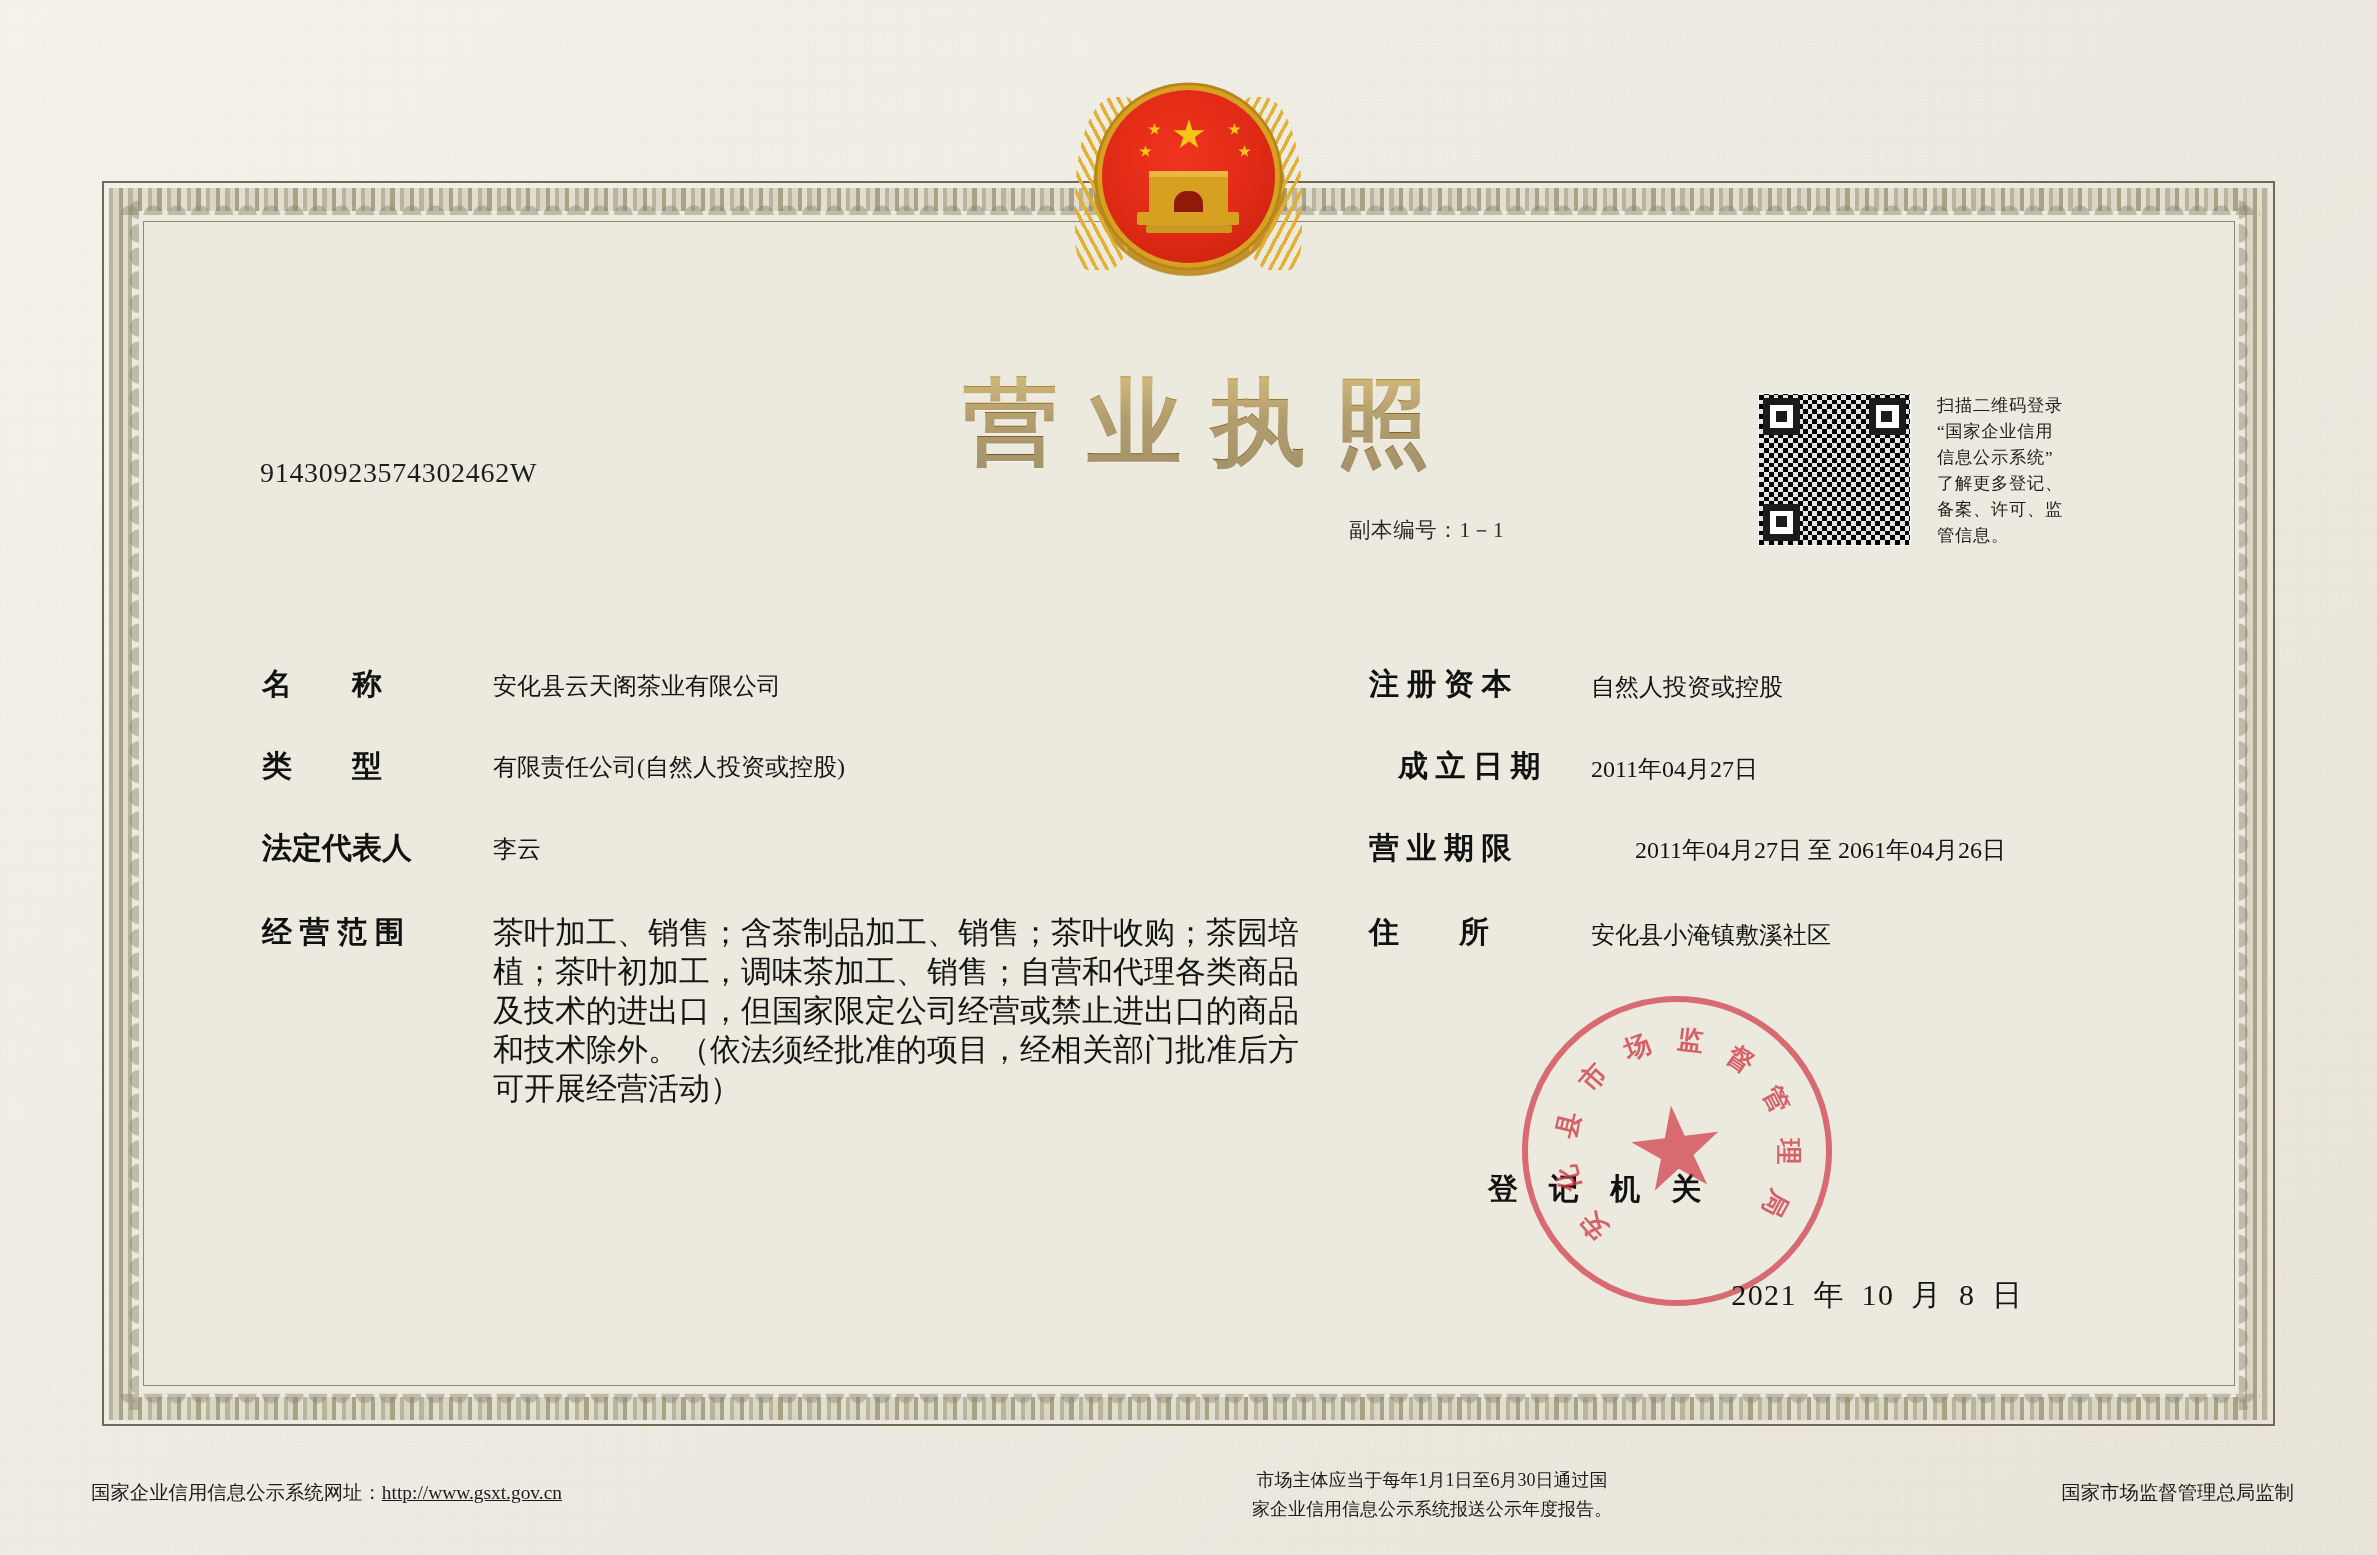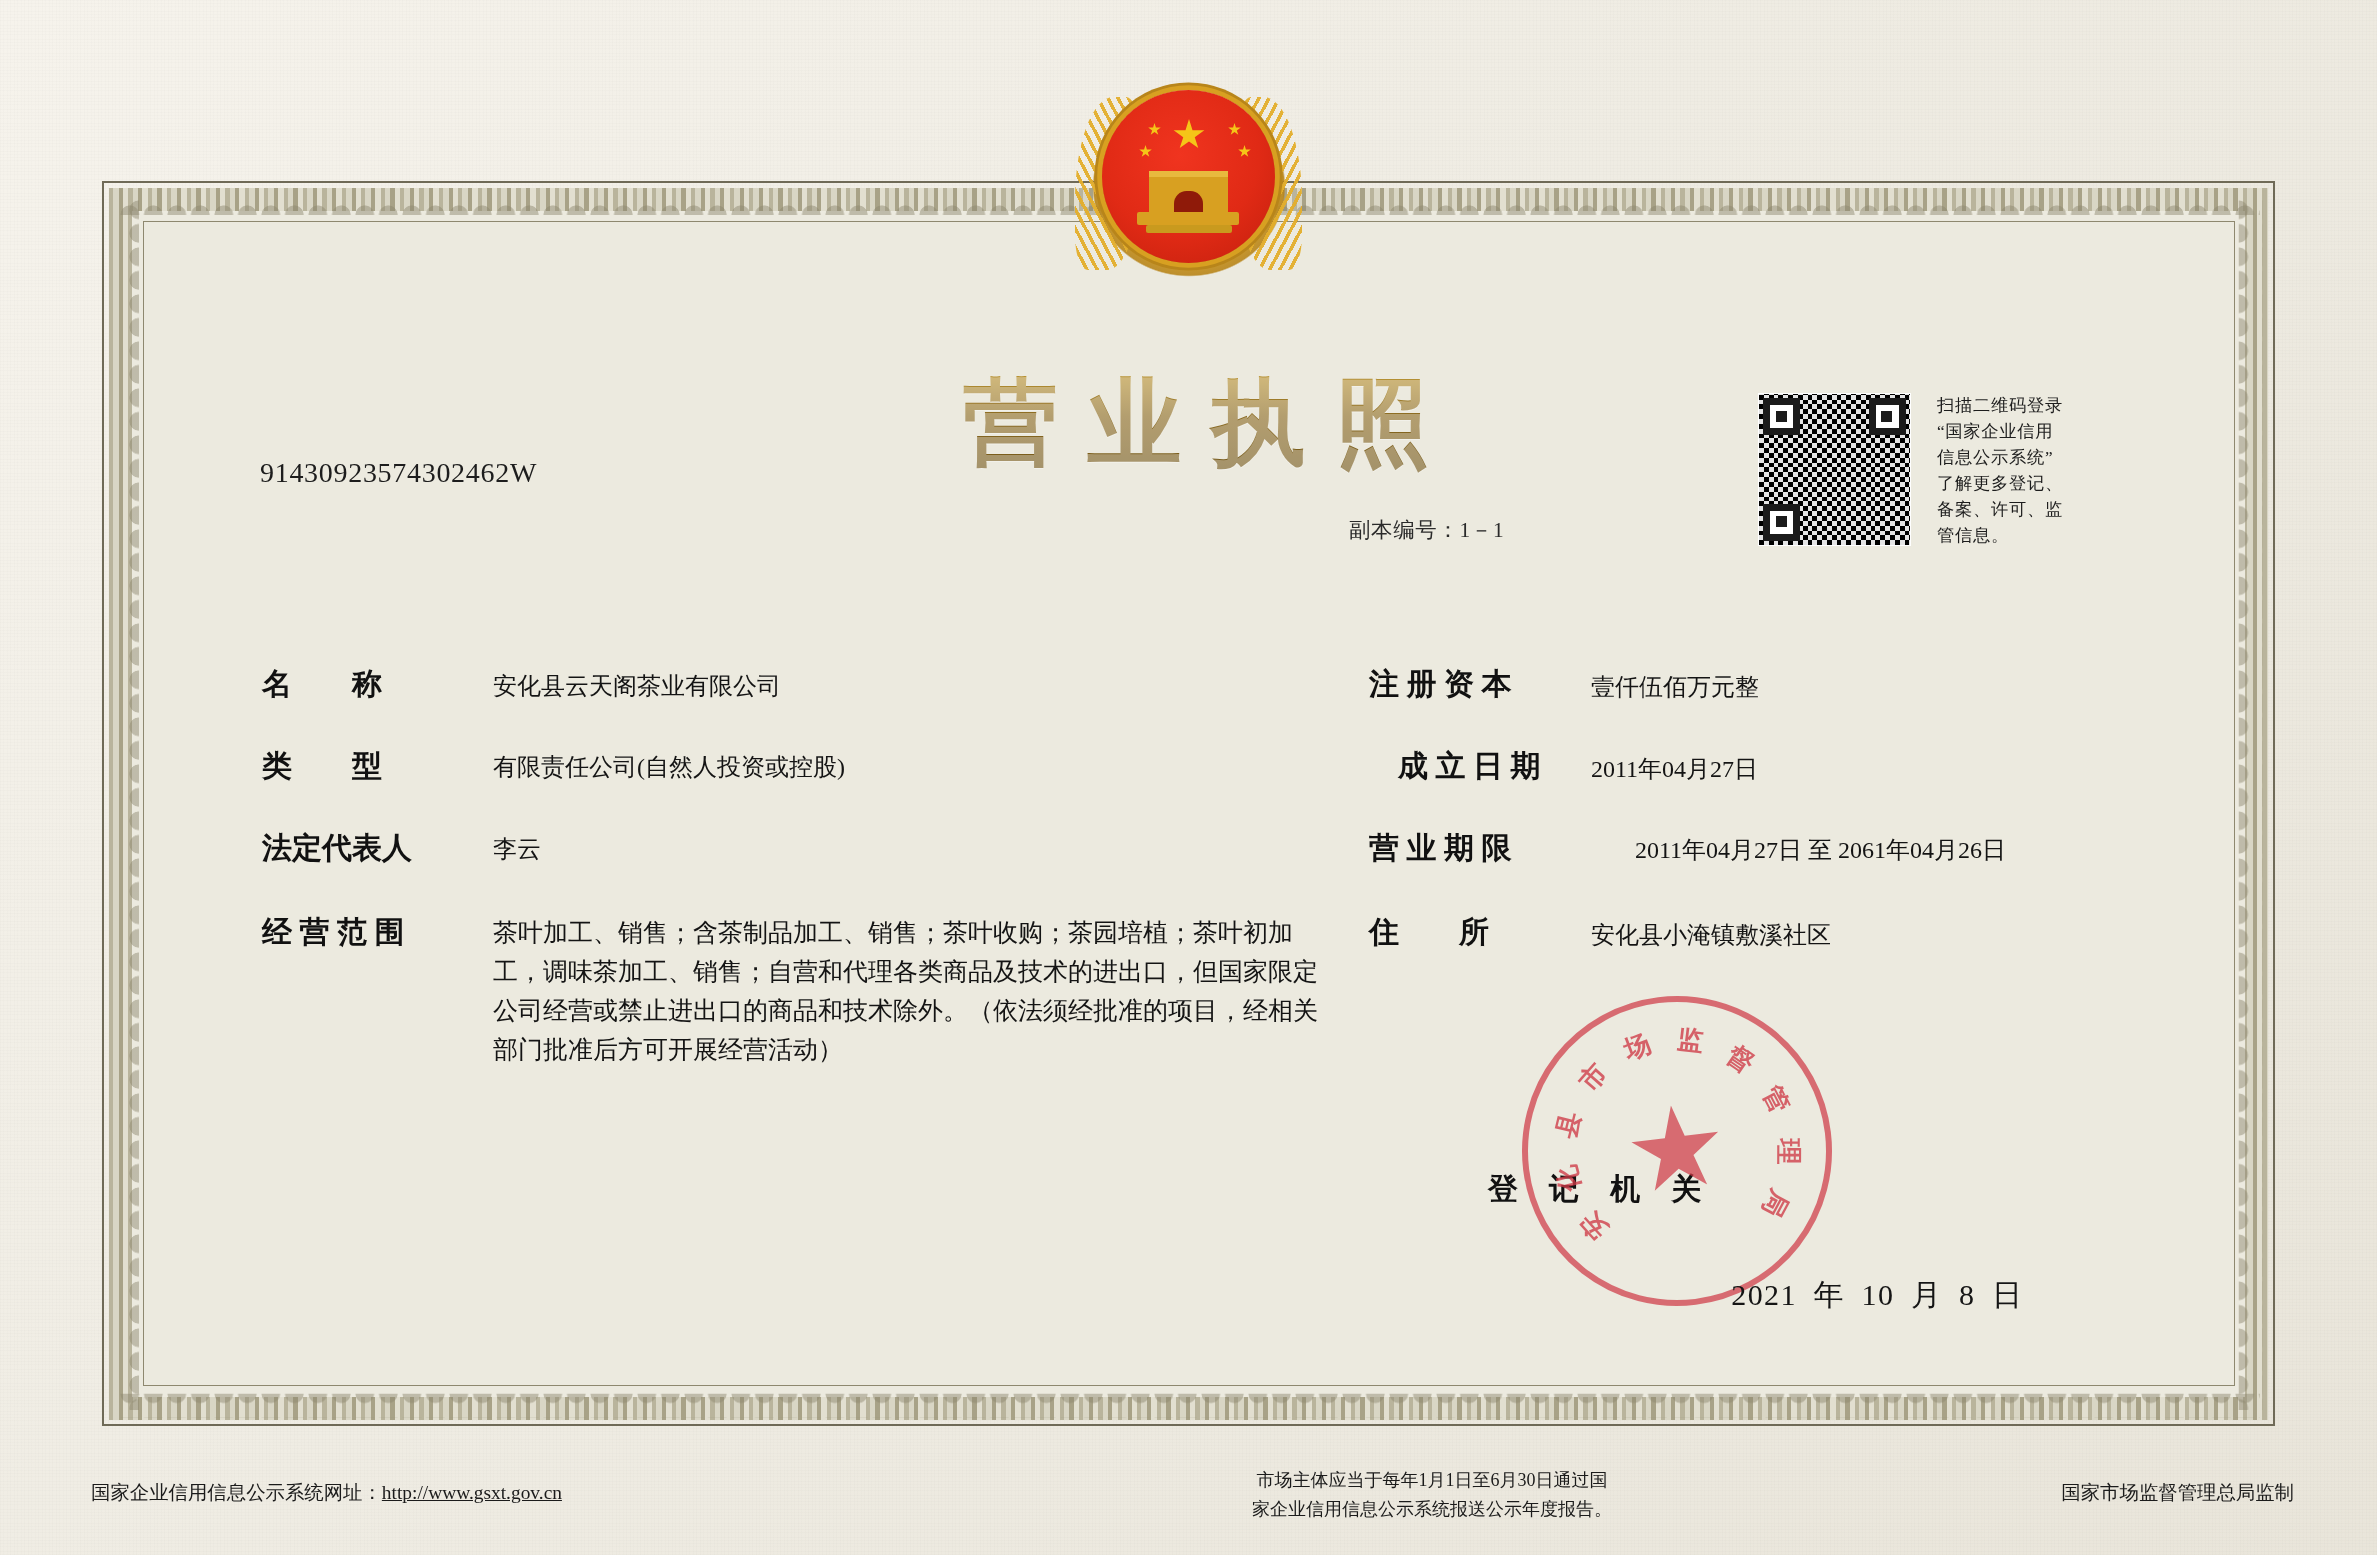--- a/index.html
+++ b/index.html
@@ -289,21 +289,21 @@
     white-space: nowrap;
   }
   .field-value {
     position: absolute;
     font-size: 24px;
     color: #141414;
     white-space: nowrap;
   }
   .field-value-multi {
     position: absolute;
-    font-size: 25px;
+    font-size: 31px;
     line-height: 39px;
     color: #141414;
     width: 830px;
   }
 
   
   .reg-label {
     position: absolute;
     left: 1488px; top: 1169px;
     font-size: 30px;
@@ -443,21 +443,21 @@
   <div class="field-label" style="left:262px; top:746px;">类　　型</div>
   <div class="field-value" style="left:493px; top:751px;">有限责任公司(自然人投资或控股)</div>
 
   <div class="field-label" style="left:262px; top:828px;">法定代表人</div>
   <div class="field-value" style="left:493px; top:833px;">李云</div>
 
   <div class="field-label" style="left:262px; top:912px;">经 营 范 围</div>
   <div class="field-value-multi" style="left:493px; top:913px;">茶叶加工、销售；含茶制品加工、销售；茶叶收购；茶园培植；茶叶初加工，调味茶加工、销售；自营和代理各类商品及技术的进出口，但国家限定公司经营或禁止进出口的商品和技术除外。（依法须经批准的项目，经相关部门批准后方可开展经营活动）</div>
 
   <div class="field-label" style="left:1369px; top:664px;">注 册 资 本</div>
-  <div class="field-value" style="left:1591px; top:671px;">壹仟伍佰万元整</div>
+  <div class="field-value" style="left:1591px; top:671px;">自然人投资或控股</div>
 
   <div class="field-label" style="left:1369px; top:746px;margin-left:29px;">成 立 日 期</div>
   <div class="field-value" style="left:1591px; top:753px;">2011年04月27日</div>
 
   <div class="field-label" style="left:1369px; top:828px;">营 业 期 限</div>
   <div class="field-value" style="left:1591px; top:834px;margin-left:44px;">2011年04月27日 至 2061年04月26日</div>
 
   <div class="field-label" style="left:1369px; top:912px;">住　　所</div>
   <div class="field-value" style="left:1591px; top:919px;">安化县小淹镇敷溪社区</div>
 

